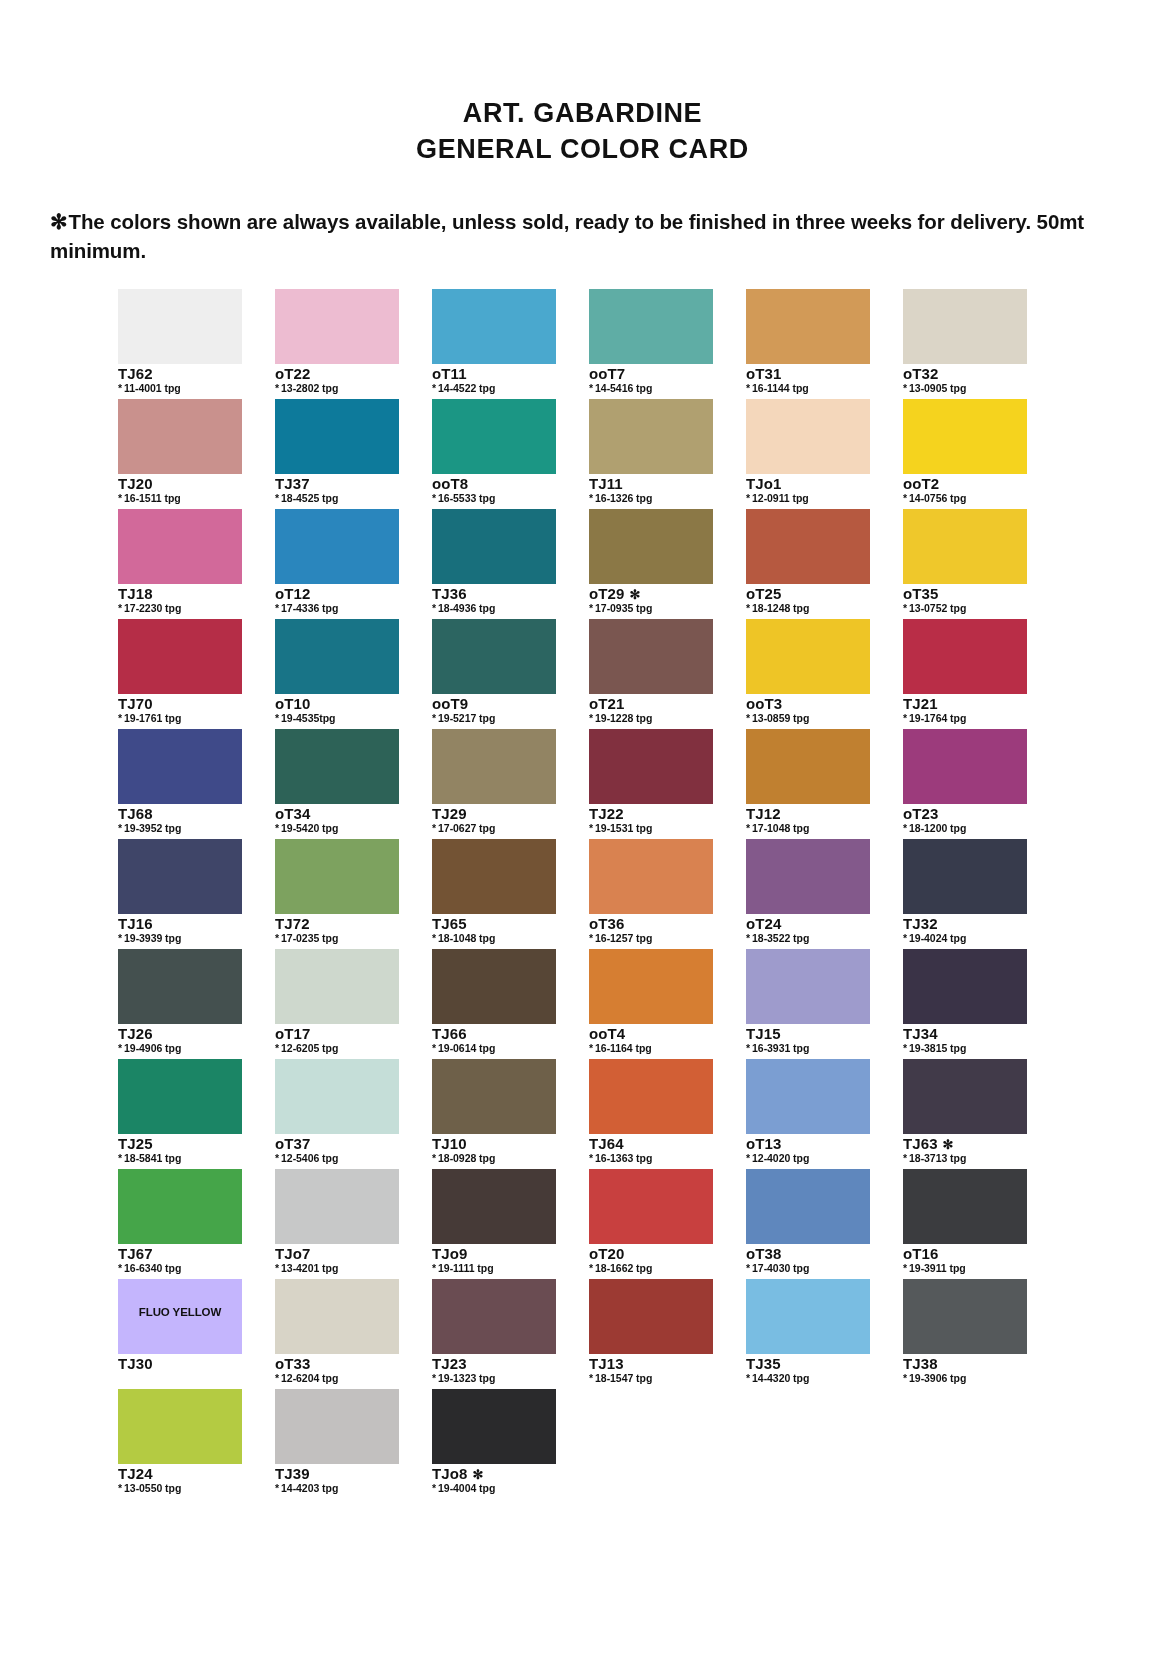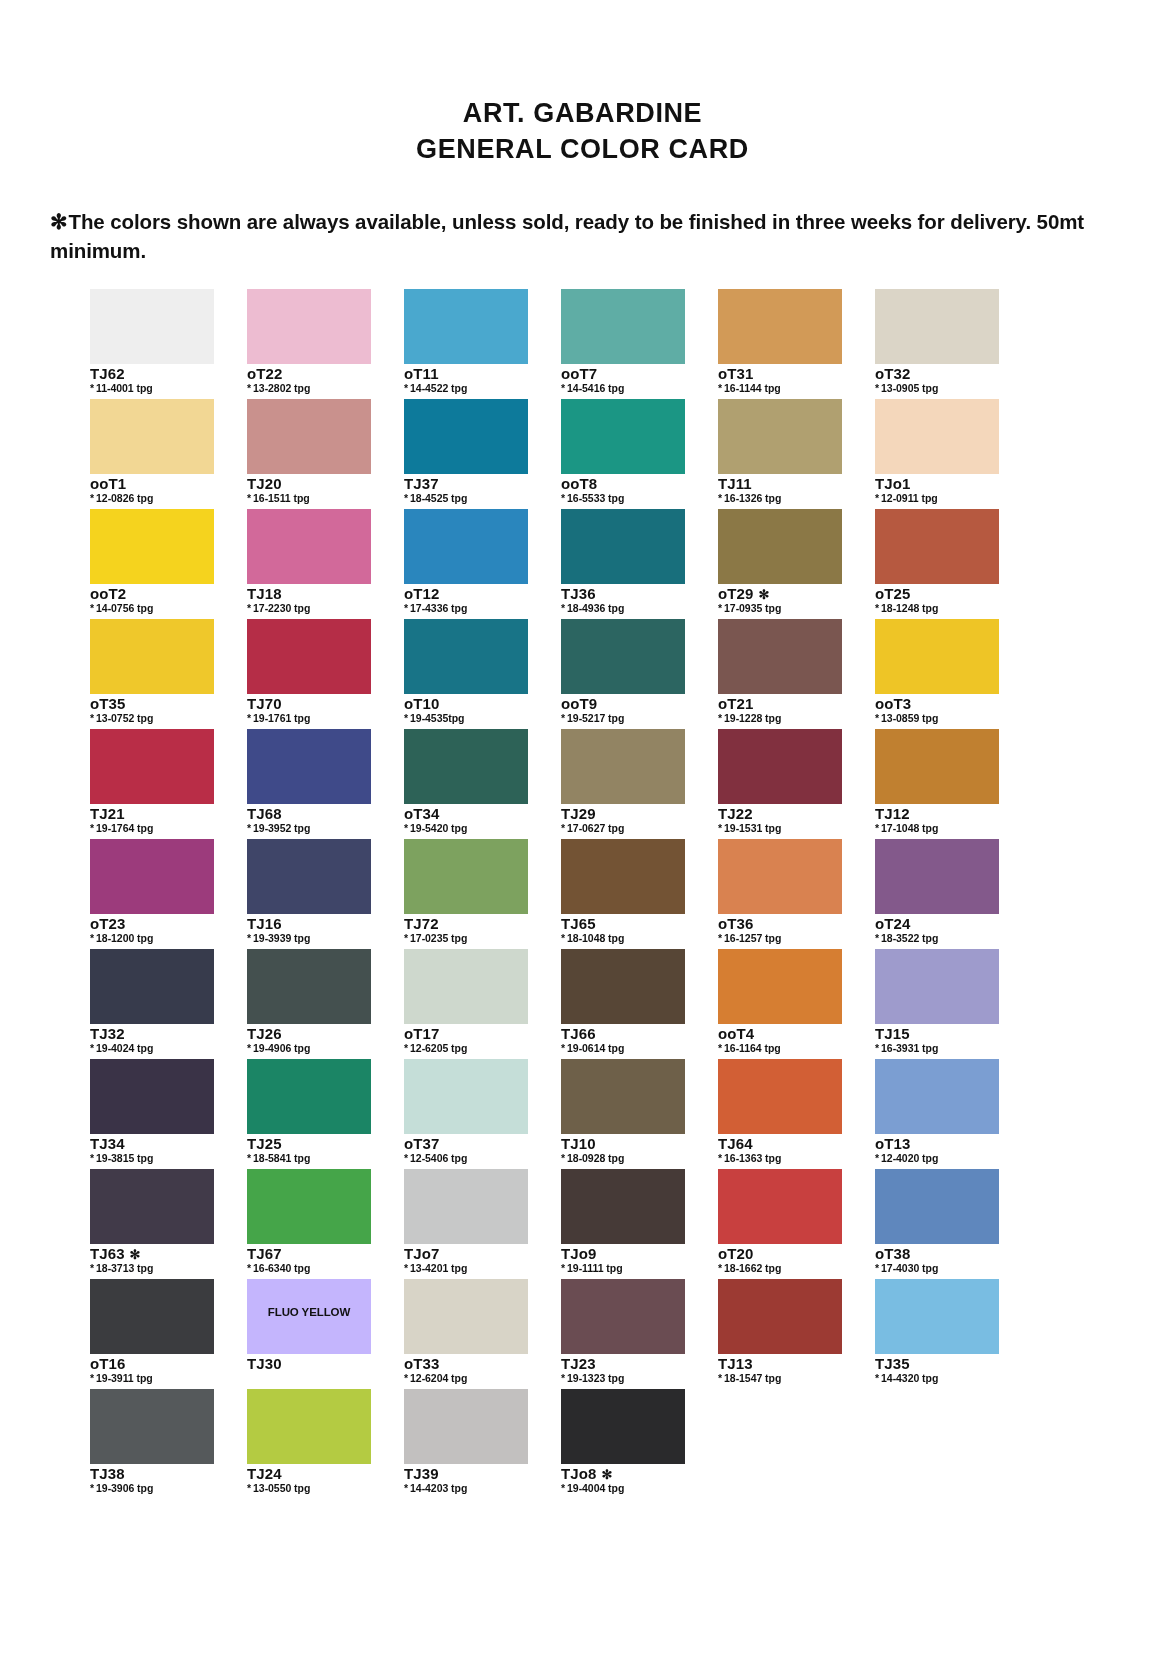--- a/index.html
+++ b/index.html
@@ -51,21 +51,21 @@
   }
   .note .ast {
     font-size: 21px;
     line-height: 1;
     margin-right: 1px;
   }
 
   
   .grid {
     margin: 24px 0 0 0;
-    padding: 0 0 0 90px;
+    padding: 0 0 0 118px;
     display: grid;
     grid-template-columns: repeat(6, 124px);
     column-gap: 33px;
     row-gap: 0px;
     width: 1070px;
   }
 
   .cell {
     width: 124px;
     margin-bottom: 0;
@@ -168,27 +168,20 @@
         </div>
       </div>
       <div class="cell">
         <div class="chip" style="background: rgb(219, 213, 199);"></div>
         <div class="meta">
           <div class="code"><span>oT32</span></div>
           <div class="pantone"><span class="lead">*</span><span>13-0905 tpg</span></div>
         </div>
       </div>
       <div class="cell">
-        <div class="chip" style="background: rgb(242, 215, 148);"></div>
-        <div class="meta">
-          <div class="code"><span>ooT1</span></div>
-          <div class="pantone"><span class="lead">*</span><span>12-0826 tpg</span></div>
-        </div>
-      </div>
-      <div class="cell">
         <div class="chip" style="background: rgb(201, 145, 141);"></div>
         <div class="meta">
           <div class="code"><span>TJ20</span></div>
           <div class="pantone"><span class="lead">*</span><span>16-1511 tpg</span></div>
         </div>
       </div>
       <div class="cell">
         <div class="chip" style="background: rgb(13, 122, 155);"></div>
         <div class="meta">
           <div class="code"><span>TJ37</span></div>

